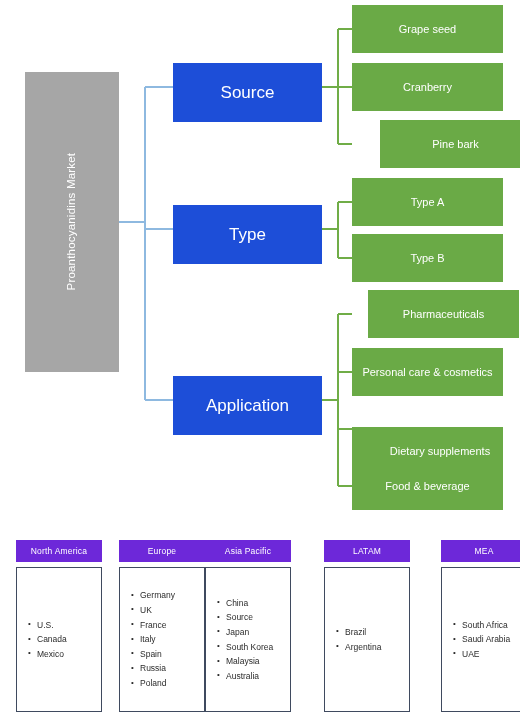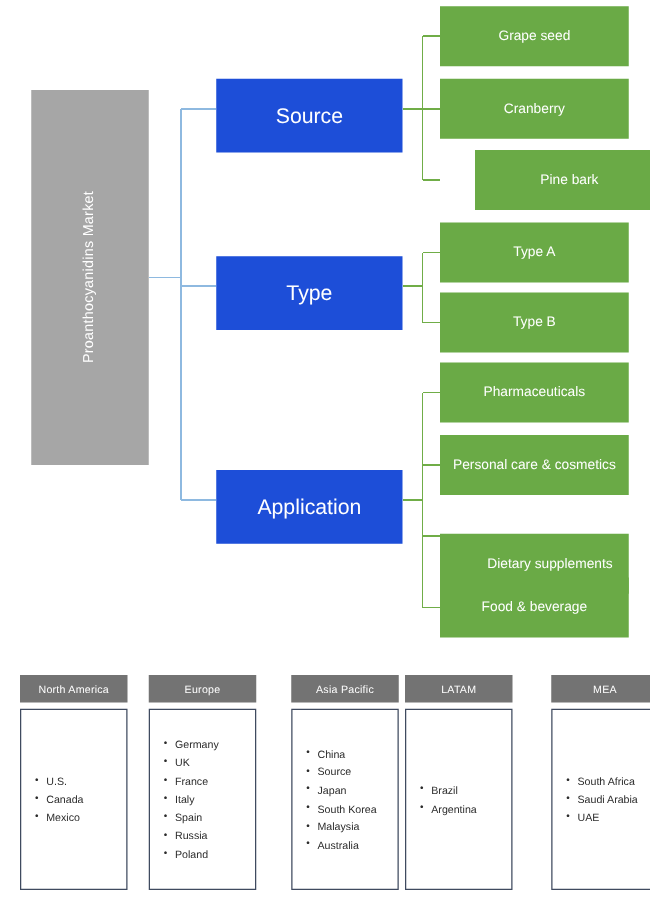--- a/index.html
+++ b/index.html
@@ -75,46 +75,46 @@
     width: 151px;
     height: 48px;
     font-size: 11px;
     padding: 0 5px;
   }
   .leaf-0 { top: 5px; }
   .leaf-1 { top: 63px; }
   .leaf-2 { top: 120px; margin-left: 28px; }
   .leaf-3 { top: 178px; }
   .leaf-4 { top: 234px; }
-  .leaf-5 { top: 290px; }
+  .leaf-5 { top: 290px; margin-left: 16px; }
   .leaf-6 { top: 348px; }
   .leaf-7 { top: 427px; padding-left: 30px; }
   .leaf-8 { top: 462px; }
 
   
   #regions {
     position: absolute;
     left: 0;
     top: 540px;
     width: 520px;
     height: 172px;
   }
   .region-card {
     position: absolute;
     top: 0;
     width: 86px;
   }
   .region-card.rc-0 { left: 16px; }
   .region-card.rc-1 { left: 119px; }
-  .region-card.rc-2 { left: 219px; padding-left: 14px; }
+  .region-card.rc-2 { left: 205px; }
   .region-card.rc-3 { left: 324px; }
   .region-card.rc-4 { left: 421px; padding-left: 20px; }
 
   .region-header {
-    background: #737373;
+    background: #6d28d9;
     color: #ffffff;
     height: 22px;
     display: flex;
     align-items: center;
     justify-content: center;
     font-size: 8.5px;
     letter-spacing: 0.2px;
     white-space: nowrap;
   }
   .region-body {

